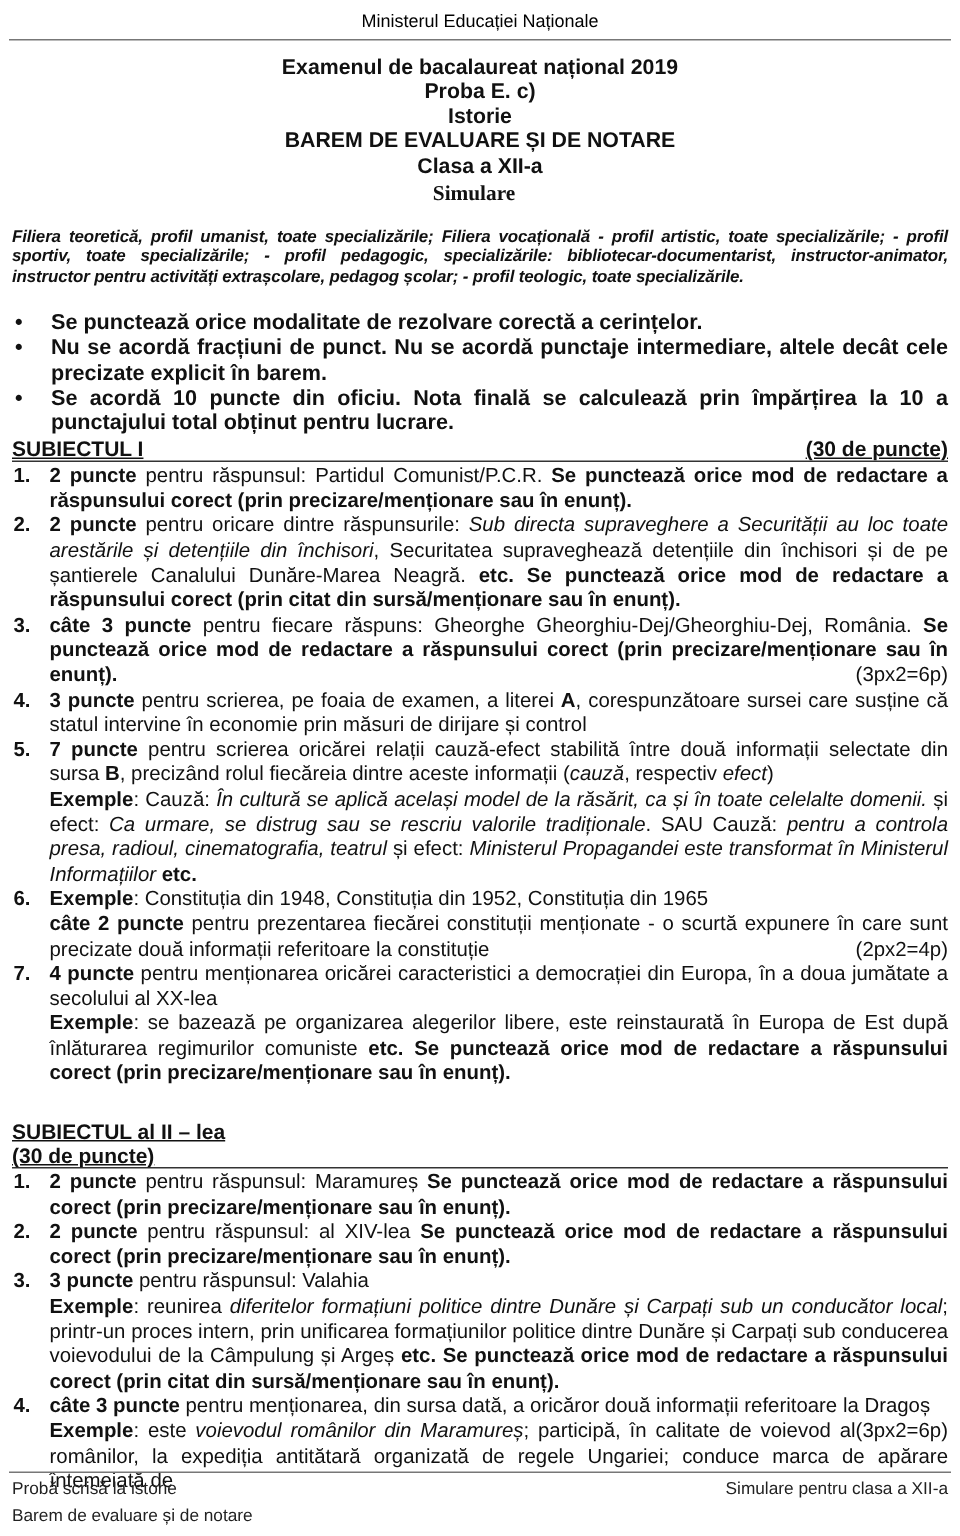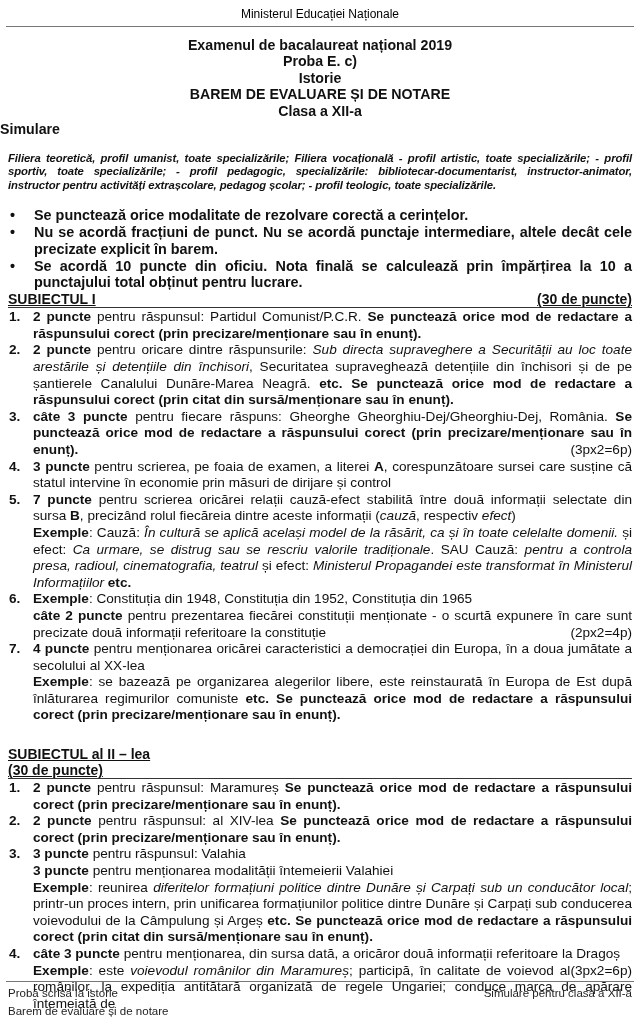--- a/index.html
+++ b/index.html
@@ -4,21 +4,21 @@
 <style>
   html, body { margin: 0; padding: 0; background: #ffffff; }
   body {
     width: 640px; height: 1024px; overflow: hidden; position: relative;
     font-family: "Liberation Sans", sans-serif; color: #111;
     font-size: 13.6px; line-height: 16.6px;
   }
   .header-top { text-align: center; font-size: 12px; line-height: 15px; padding-top: 7px; color: #000000; }
   .rule { border: 0; border-top: 1.5px solid #777; margin: 4px 6px 0 6px; }
   .title-block { text-align: center; font-weight: bold; font-size: 14.2px; line-height: 16.4px; margin-top: 10px; }
-  .simulare { text-align: left; font-weight: bold; font-size: 14.2px; margin: 2px 8px 0 0; line-height: 16px; }
+  .simulare { text-align: center; font-weight: bold; font-size: 14.2px; margin: 2px 8px 0 0; line-height: 16px; font-family: Liberation Serif, serif; }
   .filiera { font-style: italic; font-weight: bold; font-size: 11.3px; line-height: 13.4px; margin: 15px 8px; text-align: justify; letter-spacing: -0.1px; }
   .bullets { margin: 2px 8px 0 8px; }
   .bullet { display: flex; font-weight: bold; font-size: 14.4px; line-height: 16.8px; text-align: justify; }
   .bullet .dot { width: 24px; flex: none; padding-left: 2px; }
   .bullet .txt { flex: 1; }
   .section { display: flex; justify-content: space-between; font-weight: bold; font-size: 14px; line-height: 16px; margin: 0 8px; border-bottom: 1.5px solid #333; text-decoration: underline; }
   .section.gap { margin-top: 22px; flex-direction: column; }
   .items { margin: 1px 8px 0 8px; }
   .item { display: flex; text-align: justify; font-size: 13.6px; line-height: 16.6px; }
   .item .num { width: 24px; flex: none; font-weight: bold; padding-left: 1px; }
@@ -120,21 +120,20 @@
     <div class="body"><span class="b">2 puncte</span><span> pentru răspunsul: Maramureș </span><span class="b">Se punctează orice mod de redactare a răspunsului corect (prin precizare/menționare sau în enunț).</span></div>
   </div>
   <div class="item">
     <span class="num">2.</span>
     <div class="body"><span class="b">2 puncte</span><span> pentru răspunsul: al XIV-lea </span><span class="b">Se punctează orice mod de redactare a răspunsului corect (prin precizare/menționare sau în enunț).</span></div>
   </div>
   <div class="item">
     <span class="num">3.</span>
     <div class="body">
       <div><span class="b">3 puncte</span><span> pentru răspunsul: Valahia</span></div>
-      <div><span class="b">3 puncte</span><span> pentru menționarea modalității întemeierii Valahiei</span></div>
       <div><span class="b">Exemple</span><span>: reunirea </span><span class="i">diferitelor formațiuni politice dintre Dunăre și Carpați sub un conducător local</span><span>; printr-un proces intern, prin unificarea formațiunilor politice dintre Dunăre și Carpați sub conducerea voievodului de la Câmpulung și Argeș </span><span class="b">etc. Se punctează orice mod de redactare a răspunsului corect (prin citat din sursă/menționare sau în enunț).</span></div>
     </div>
   </div>
   <div class="item">
     <span class="num">4.</span>
     <div class="body">
       <div><span class="b">câte 3 puncte</span><span> pentru menționarea, din sursa dată, a oricăror două informații referitoare la Dragoș</span><span class="score">(3px2=6p)</span></div>
       <div><span class="b">Exemple</span><span>: este </span><span class="i">voievodul românilor din Maramureș</span><span>; participă, în calitate de voievod al românilor, la expediția antitătară organizată de regele Ungariei; conduce marca de apărare întemeiată de</span></div>
     </div>
   </div>

